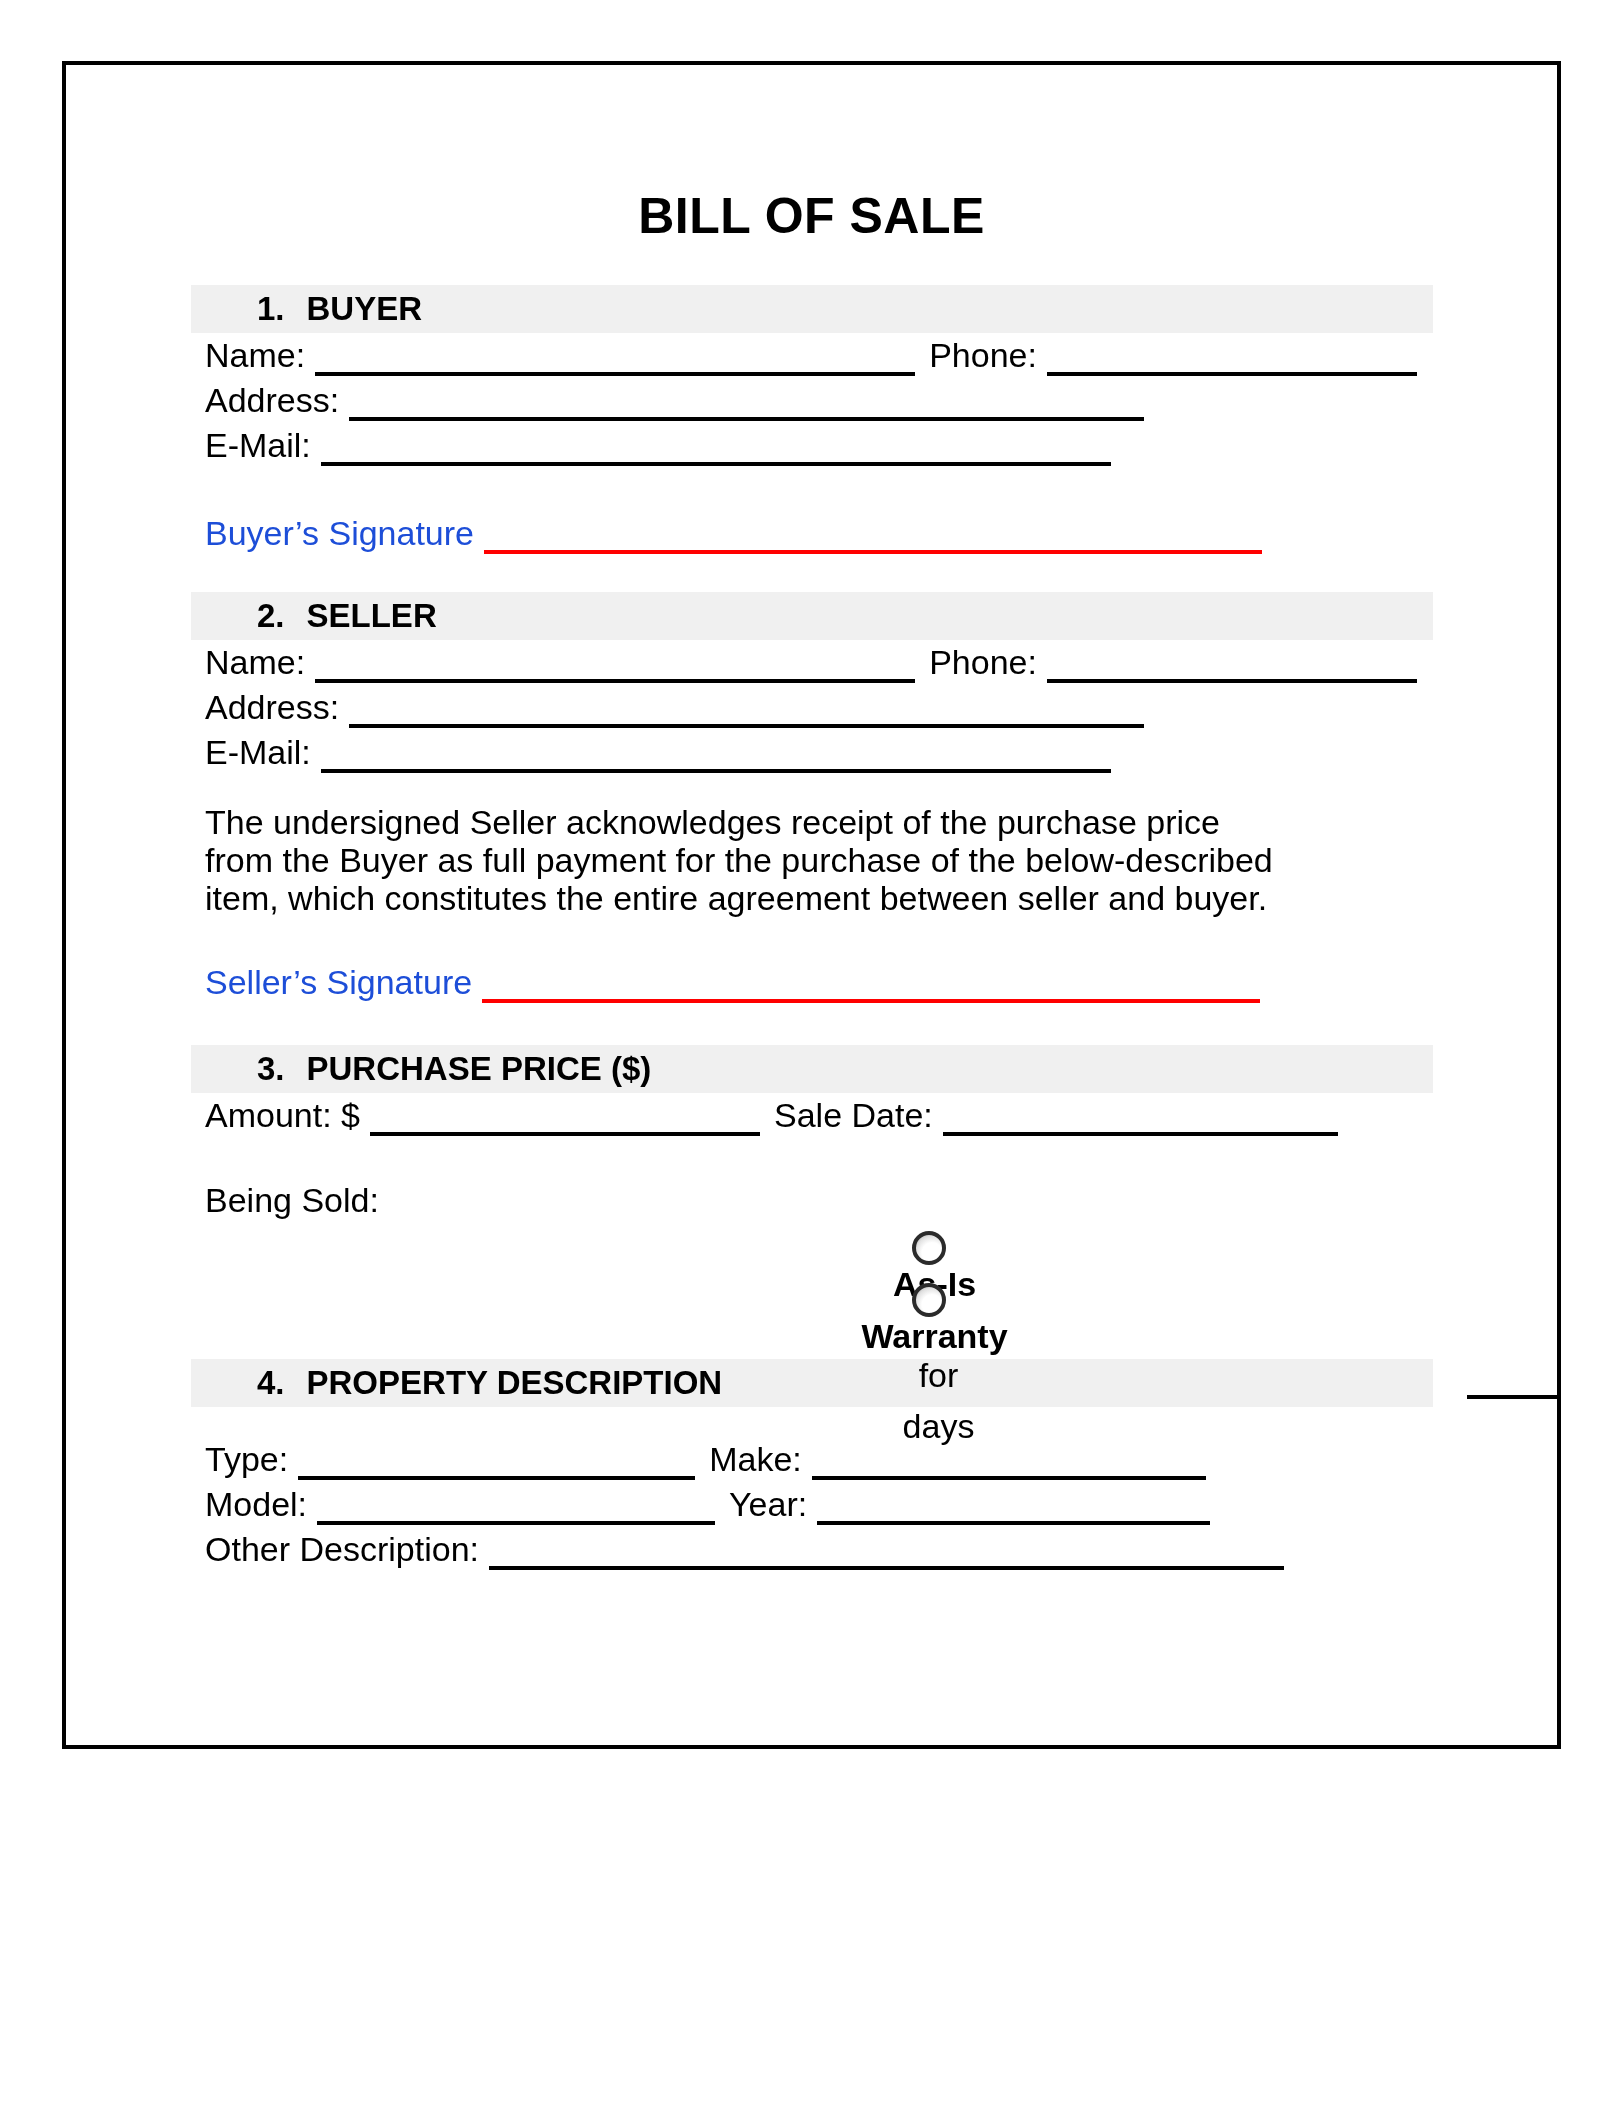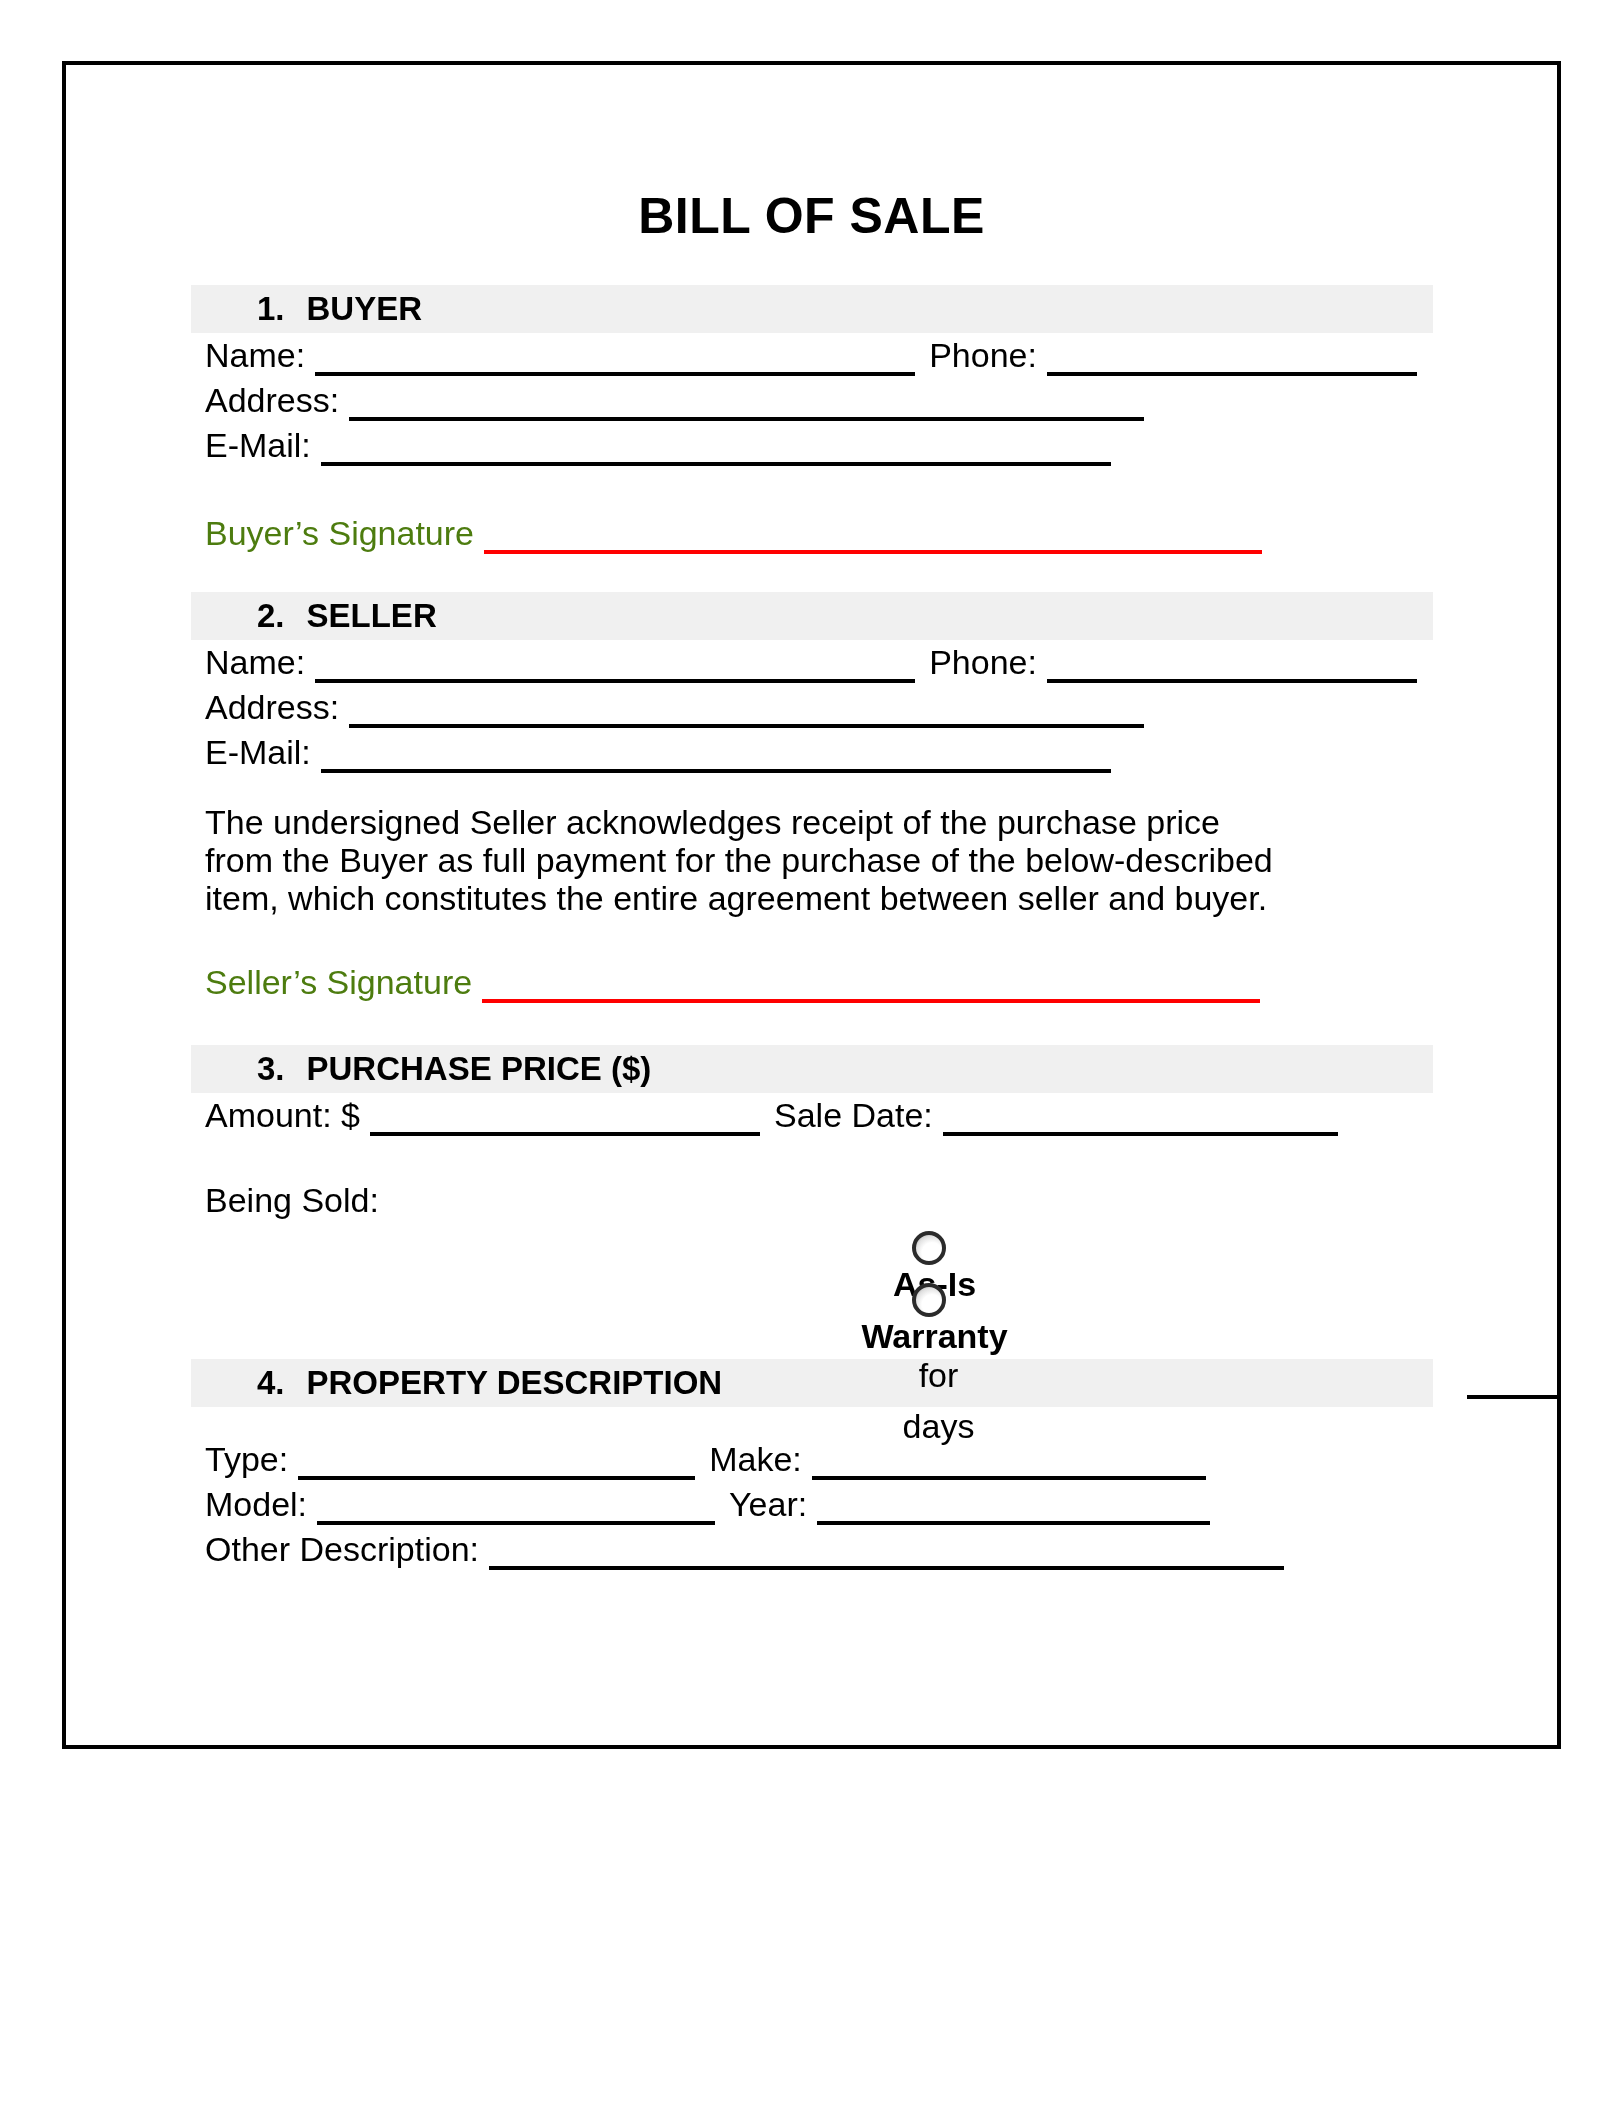--- a/index.html
+++ b/index.html
@@ -60,21 +60,21 @@
     vertical-align: -9px;
     margin-left: 10px;
   }
   .lab2 { margin-left: 14px; }
 
   .sig {
     margin-left: 139px;
     margin-top: 42px;
     font-size: 34px;
     line-height: 46px;
-    color: #4d7c0f;
+    color: #1d4ed8;
     white-space: nowrap;
   }
   .sig .u { border-bottom-color: #ff0000; }
 
   .para {
     margin: 28px 0 0 139px;
     width: 1090px;
     font-size: 34px;
     line-height: 38px;
   }

